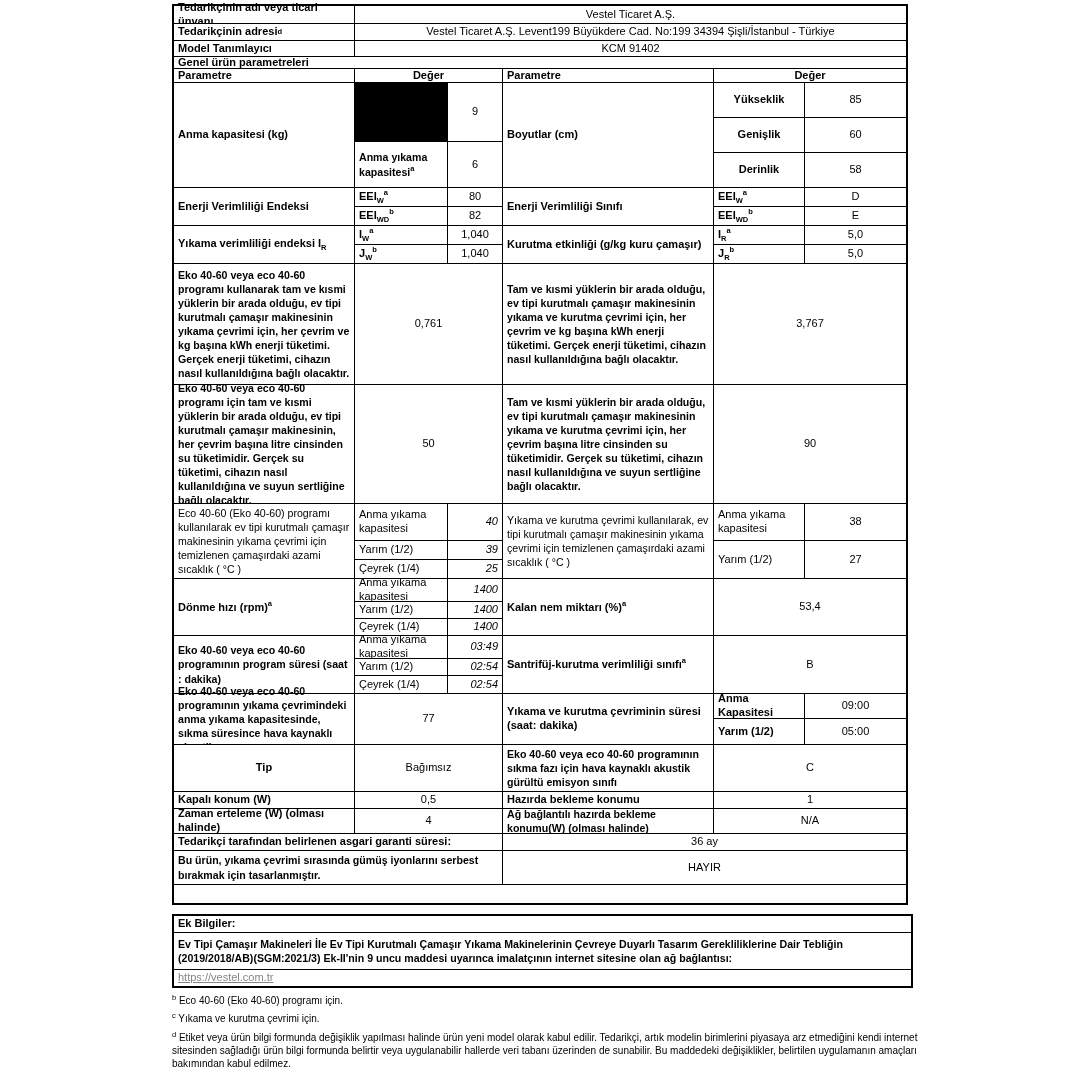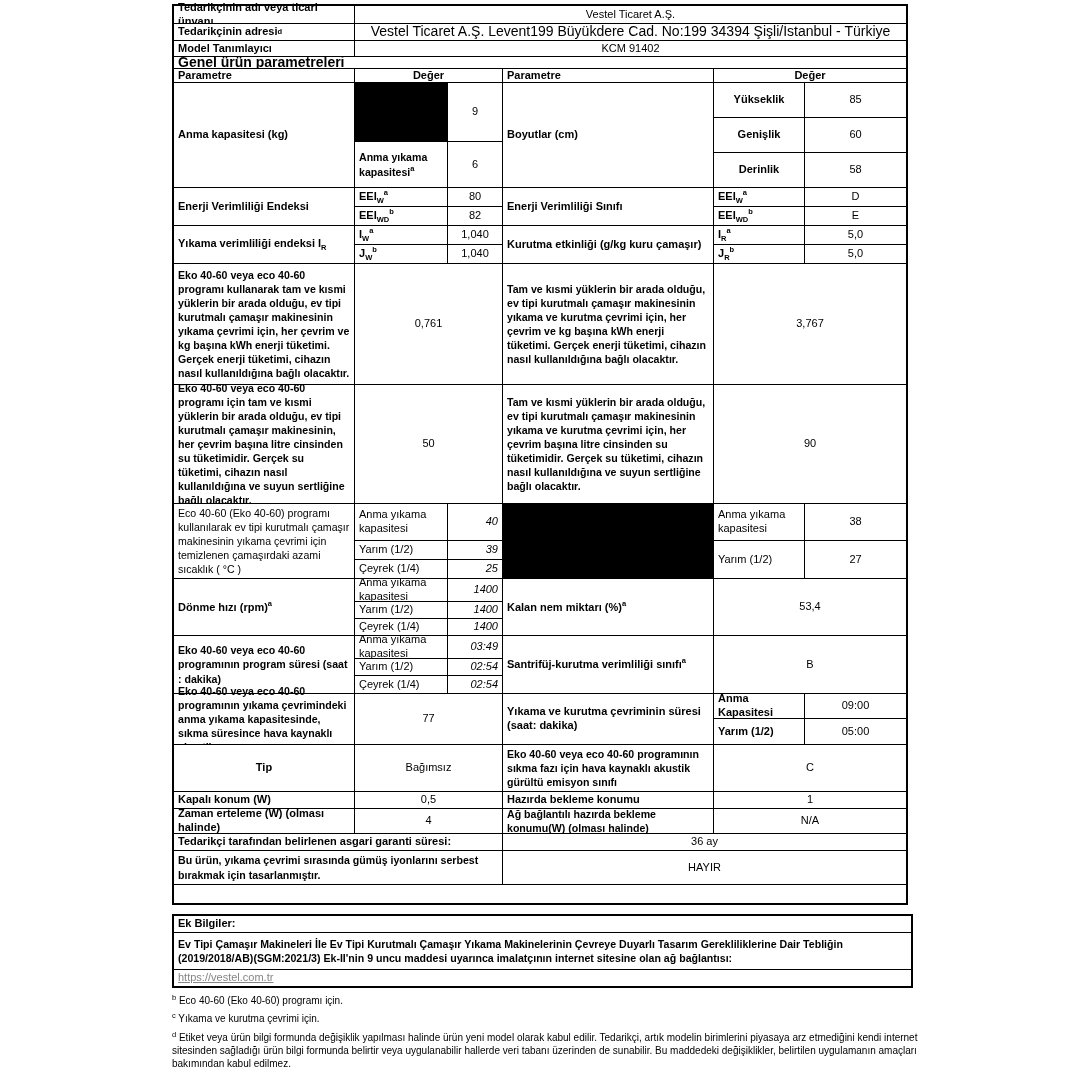--- a/index.html
+++ b/index.html
@@ -15,21 +15,21 @@
     position:absolute; left:172px; top:914px; width:737px;
     display:grid; grid-template-columns:737px;
     grid-template-rows:16px 36px 16px;
     gap:1px; background:#000; border:2px solid #000;
   }
   .c { background:#fff; padding:1px 4px; display:flex; align-items:center; font-size:11px; line-height:1.25; }
   .b { font-weight:bold; }
   .ctr { justify-content:center; }
   .rt { justify-content:flex-end; text-align:right;font-style:italic; }
   .lt { font-size:10.6px; line-height:1.33; }
-  .sm { font-size:14px; }
+  .sm { font-size:11px; }
   sup { font-size:7.5px; line-height:1; }
   sub { font-size:7.5px; line-height:1; }
   .link { color:#858585; text-decoration:underline; cursor:pointer; }
   .foot { position:absolute; left:172px; top:994px; width:748px; font-size:10px; line-height:1.3; }
   .foot div { margin-bottom:5px; }
 </style>
 </head>
 <body>
 
 <div class="tbl">
@@ -116,20 +116,21 @@
   <div class="c b lt" style="grid-area:15/4/16/5">Tam ve kısmi yüklerin bir arada olduğu, ev tipi kurutmalı çamaşır makinesinin yıkama ve kurutma çevrimi için, her çevrim başına litre cinsinden su tüketimidir. Gerçek su tüketimi, cihazın nasıl kullanıldığına ve suyun sertliğine bağlı olacaktır.</div>
   <div class="c ctr" style="grid-area:15/5/16/7">90</div>
 
   <div class="c lt" style="grid-area:16/1/19/2">Eco 40-60 (Eko 40-60) programı kullanılarak ev tipi kurutmalı çamaşır makinesinin yıkama çevrimi için temizlenen çamaşırdaki azami sıcaklık ( °C )</div>
   <div class="c" style="grid-area:16/2/17/3">Anma yıkama kapasitesi</div>
   <div class="c rt" style="grid-area:16/3/17/4">40</div>
   <div class="c" style="grid-area:17/2/18/3">Yarım (1/2)</div>
   <div class="c rt" style="grid-area:17/3/18/4">39</div>
   <div class="c" style="grid-area:18/2/19/3">Çeyrek (1/4)</div>
   <div class="c rt" style="grid-area:18/3/19/4">25</div>
+  <div class="c lt" style="grid-area:16/4/19/5">Yıkama ve kurutma çevrimi kullanılarak, ev tipi kurutmalı çamaşır makinesinin yıkama çevrimi için temizlenen çamaşırdaki azami sıcaklık ( °C )</div>
   <div class="c" style="grid-area:16/5/17/6">Anma yıkama kapasitesi</div>
   <div class="c ctr" style="grid-area:16/6/17/7">38</div>
   <div class="c" style="grid-area:17/5/19/6">Yarım (1/2)</div>
   <div class="c ctr" style="grid-area:17/6/19/7">27</div>
 
   <div class="c b" style="grid-area:19/1/22/2">
       <span><span>Dönme hızı (rpm)</span><sup>a</sup></span>
     </div>
   <div class="c" style="grid-area:19/2/20/3">Anma yıkama kapasitesi</div>
   <div class="c rt" style="grid-area:19/3/20/4">1400</div>

